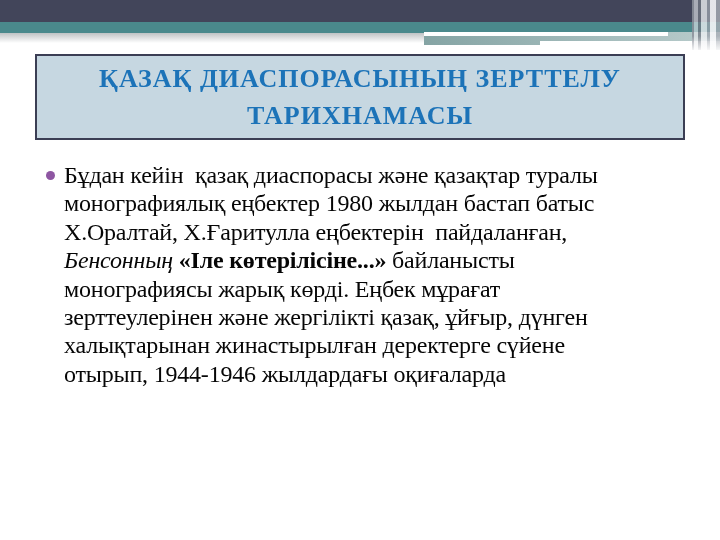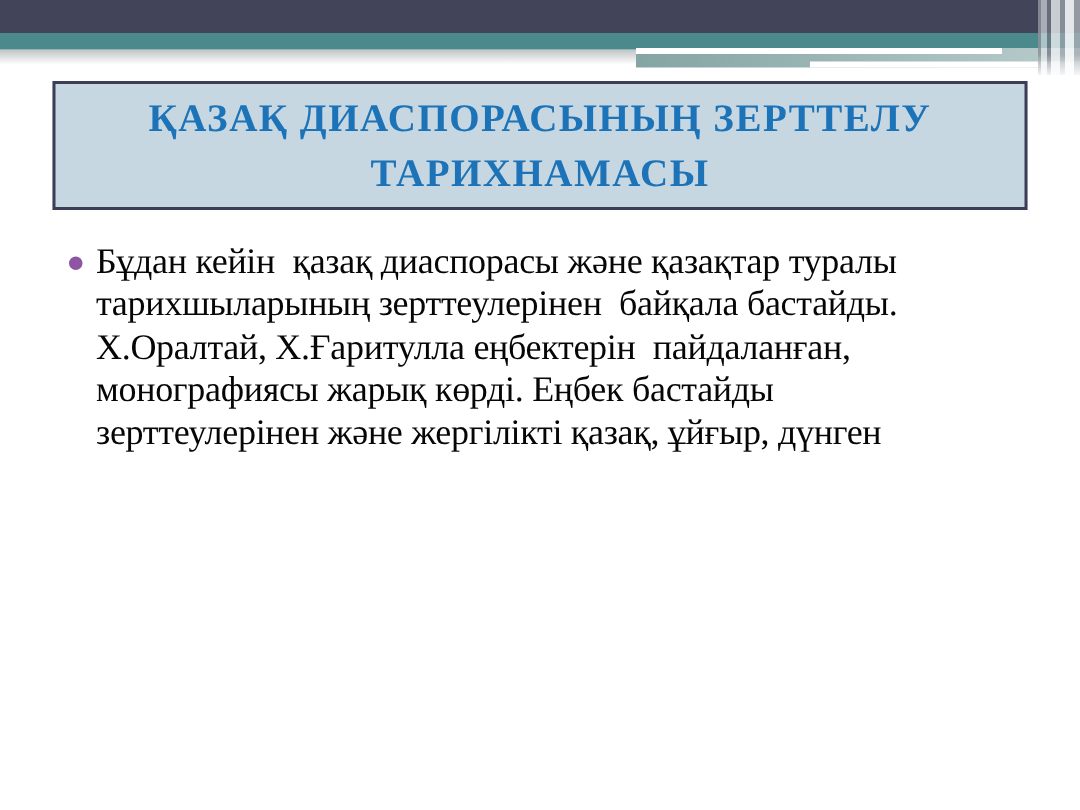--- a/index.html
+++ b/index.html
@@ -101,20 +101,23 @@
   <div class="corner-fade"></div>
 
   <div class="title-box">
     <h1>ҚАЗАҚ ДИАСПОРАСЫНЫҢ ЗЕРТТЕЛУ ТАРИХНАМАСЫ</h1>
   </div>
 
   <div class="body-block">
     <span class="bullet"></span>
     <div class="body-lines" id="body-lines">
         <div class="line"><span>Бұдан кейін  қазақ диаспорасы және қазақтар туралы</span></div>
-        <div class="line"><span>тарихшыларының зерттеулерінен  байқала бастайды.</span></div>
+        <div class="line"><span>монографиялық еңбектер 1980 жылдан бастап батыс</span></div>
         <div class="line"><span>Х.Оралтай, Х.Ғаритулла еңбектерін  пайдаланған,</span></div>
-        <div class="line"><span>монографиясы жарық көрді. Еңбек бастайды</span></div>
+        <div class="line"><span class="seg-italic">Бенсонның </span><span class="seg-bold">«Іле көтерілісіне...»</span><span> байланысты</span></div>
+        <div class="line"><span>монографиясы жарық көрді. Еңбек мұрағат</span></div>
         <div class="line"><span>зерттеулерінен және жергілікті қазақ, ұйғыр, дүнген</span></div>
+        <div class="line"><span>халықтарынан жинастырылған деректерге сүйене</span></div>
+        <div class="line"><span>отырып, 1944-1946 жылдардағы оқиғаларда</span></div>
       </div>
   </div>
 
 </div>
 
 </body></html>

